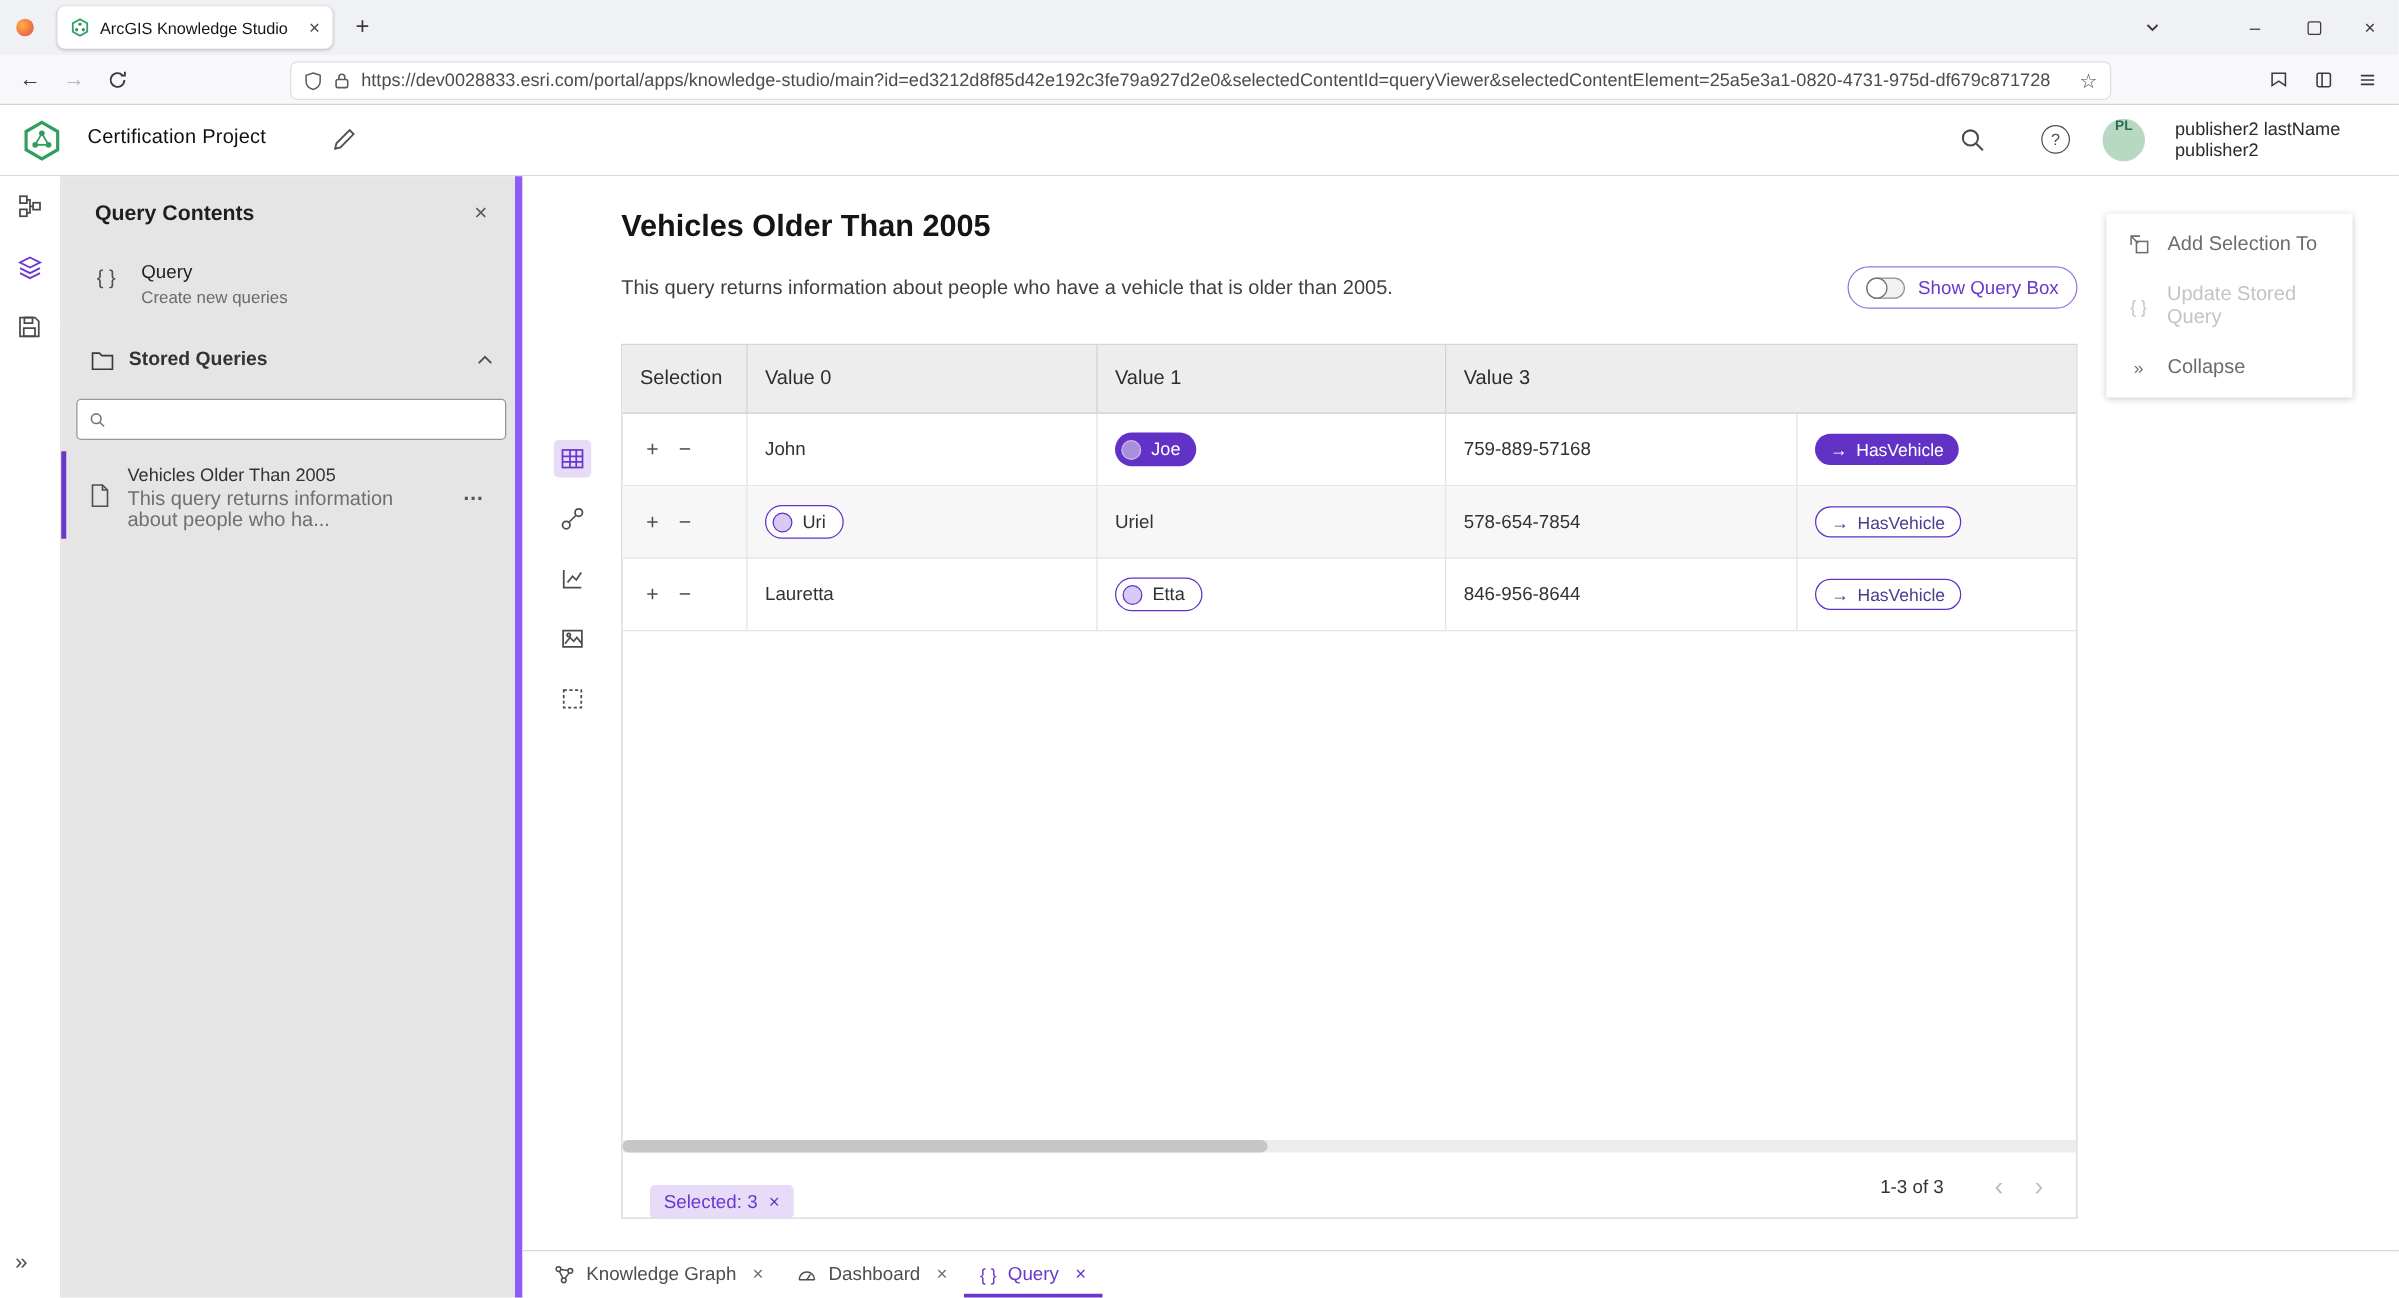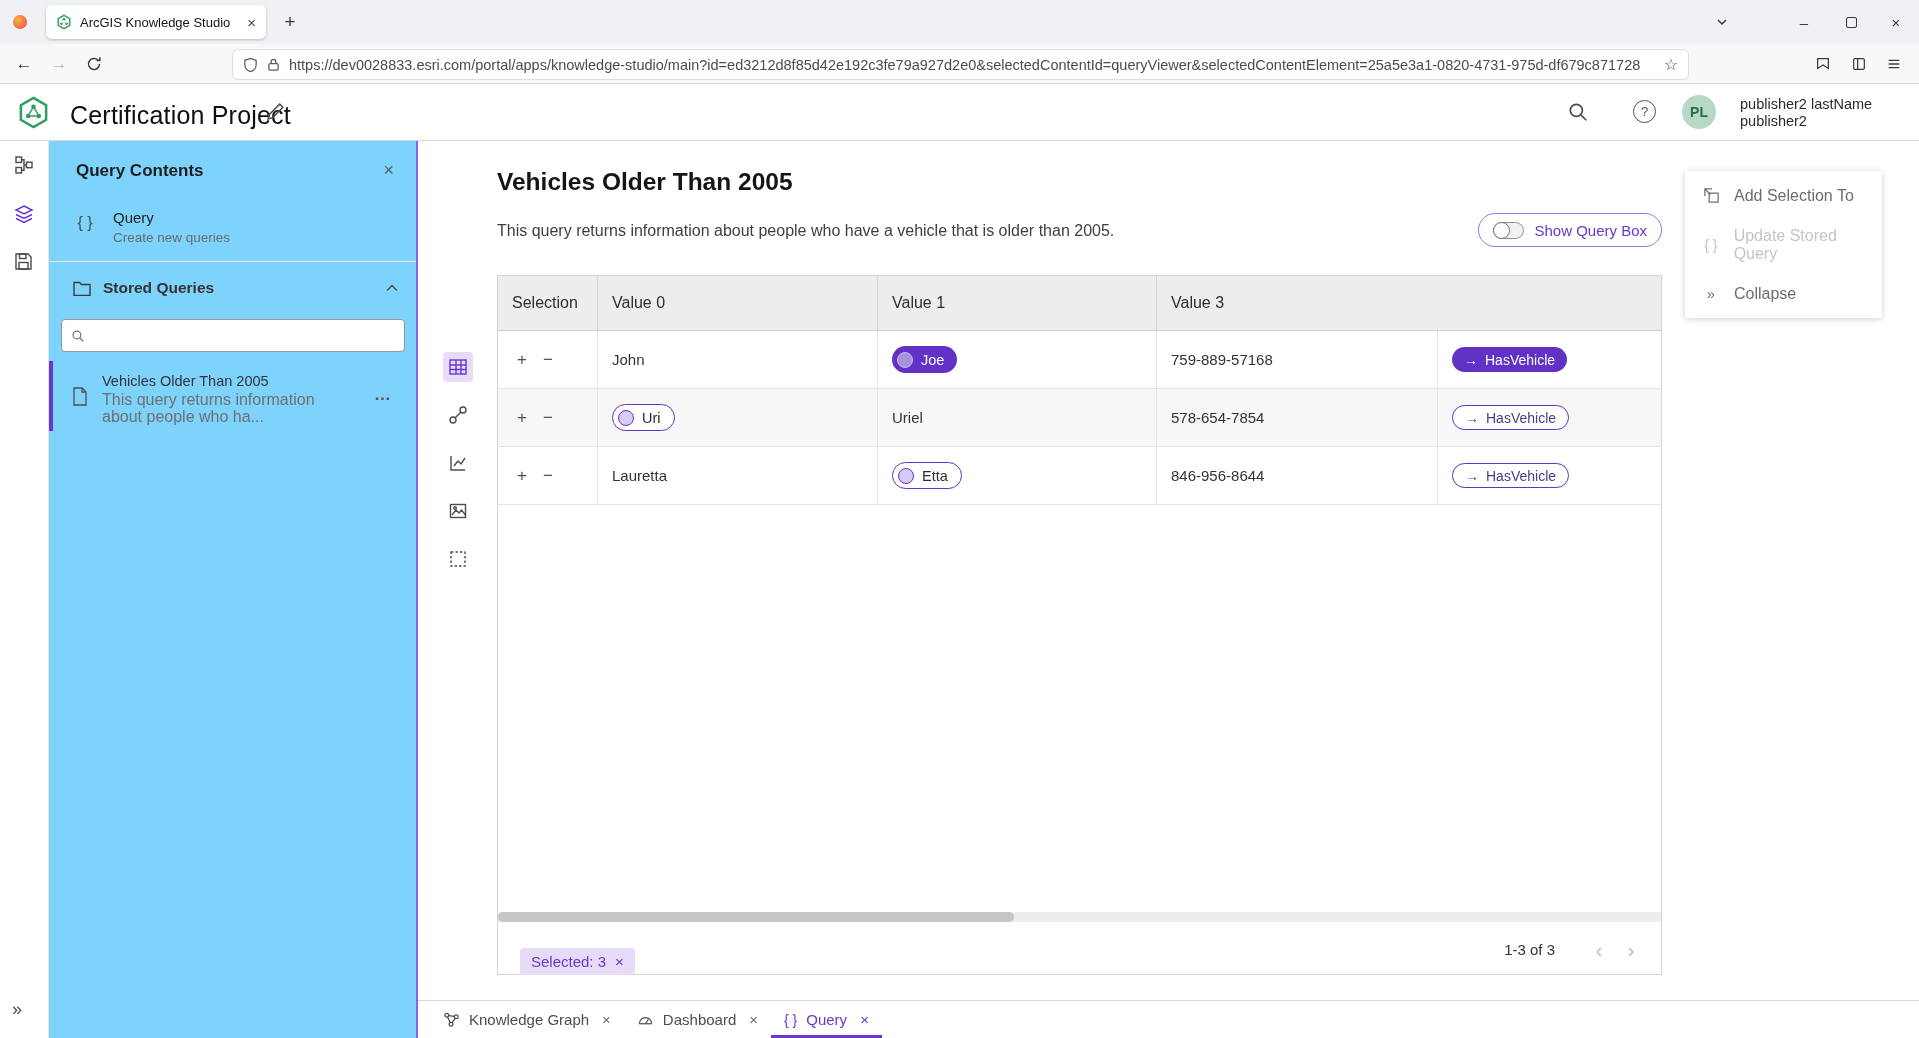--- a/index.html
+++ b/index.html
@@ -34,38 +34,38 @@
            color:#3a3a3e;font-size:17px;border-radius:4px;}
   .navicon.disabled{color:#b9b9bd;}
   .urlbar{position:absolute;left:233px;top:6px;width:1455px;height:29px;background:#fff;border-radius:5px;
           box-shadow:0 0 0 1px rgba(0,0,0,.10);display:flex;align-items:center;padding:0 10px;gap:9px;color:#5b5b66;}
   .urltext{flex:1;font-size:14.5px;color:#4b4b52;white-space:nowrap;overflow:hidden;}
   .urlstar{color:#4b4b52;font-size:16px;}
 
   
   .appheader{position:absolute;left:0;top:84px;width:1919px;height:57px;background:#fff;border-bottom:1px solid #d9d9d9;}
   .logo{position:absolute;left:16px;top:11px;}
-  .project-title{position:absolute;left:70px;top:17px;font-size:25px;color:#0f0f0f;letter-spacing:.2px;}
+  .project-title{position:absolute;left:70px;top:17px;font-size:16px;color:#0f0f0f;letter-spacing:.2px;}
   .edit-pencil{position:absolute;left:266px;top:18px;color:#4f4f4f;}
   .hdr-search{position:absolute;left:1567px;top:17px;color:#4a4a4a;}
   .help-circle{position:absolute;left:1633px;top:16px;width:23px;height:23px;border:1.6px solid #4f4f4f;border-radius:50%;
                display:flex;align-items:center;justify-content:center;font-size:13px;color:#4f4f4f;}
   .avatar{position:absolute;left:1682px;top:11px;width:34px;height:34px;border-radius:50%;background:#b7d9c3;color:#2f6b4d;
-          display:flex;align-items:center;justify-content:center;font-size:14px;font-weight:bold;}
+          display:flex;justify-content:center;font-size:11px;font-weight:bold;}
   .usernames{position:absolute;left:1740px;top:12px;line-height:17px;font-size:14.5px;color:#2a2a2a;}
   .usernames .sub{color:#2a2a2a;}
 
   
   .rail{position:absolute;left:0;top:141px;width:49px;height:897px;background:#fff;border-right:1px solid #e4e4e4;}
   .rail-ic{position:absolute;left:14px;color:#4a4a4a;}
   .rail-ic.active{color:var(--accent);}
   .rail-expand{position:absolute;left:12px;top:858px;font-size:18px;color:#4f4f4f;}
 
   
-  .sidepanel{position:absolute;left:49px;top:141px;width:369px;height:897px;background:#7dd3fc;border-right:2px solid #8b5cf6;}
+  .sidepanel{position:absolute;left:49px;top:141px;width:369px;height:897px;background:#e5e5e5;border-right:6px solid #8b5cf6;}
   .sp-title{position:absolute;left:27px;top:20px;font-size:17px;font-weight:bold;color:#1e1e1e;}
   .sp-close{position:absolute;right:22px;top:19px;font-size:18px;color:#5c5c5c;}
   .sp-query{position:absolute;left:24px;top:68px;display:flex;gap:16px;}
   .sp-braces{width:24px;text-align:center;font-size:16px;color:#4f4f4f;padding-top:5px;}
   .sp-query-label{font-size:15px;color:#222;}
   .sp-query-sub{font-size:13.5px;color:#6b6b6b;margin-top:4px;}
   .sp-divider{position:absolute;left:0;top:120px;width:100%;border-top:1px solid #e6e6e6;}
   .sp-stored{position:absolute;left:24px;right:18px;top:138px;display:flex;align-items:center;gap:12px;color:#3a3a3a;}
   .sp-stored-title{font-size:15.5px;font-weight:bold;color:#333;}
   .sp-chevup{margin-left:auto;color:#4f4f4f;}

